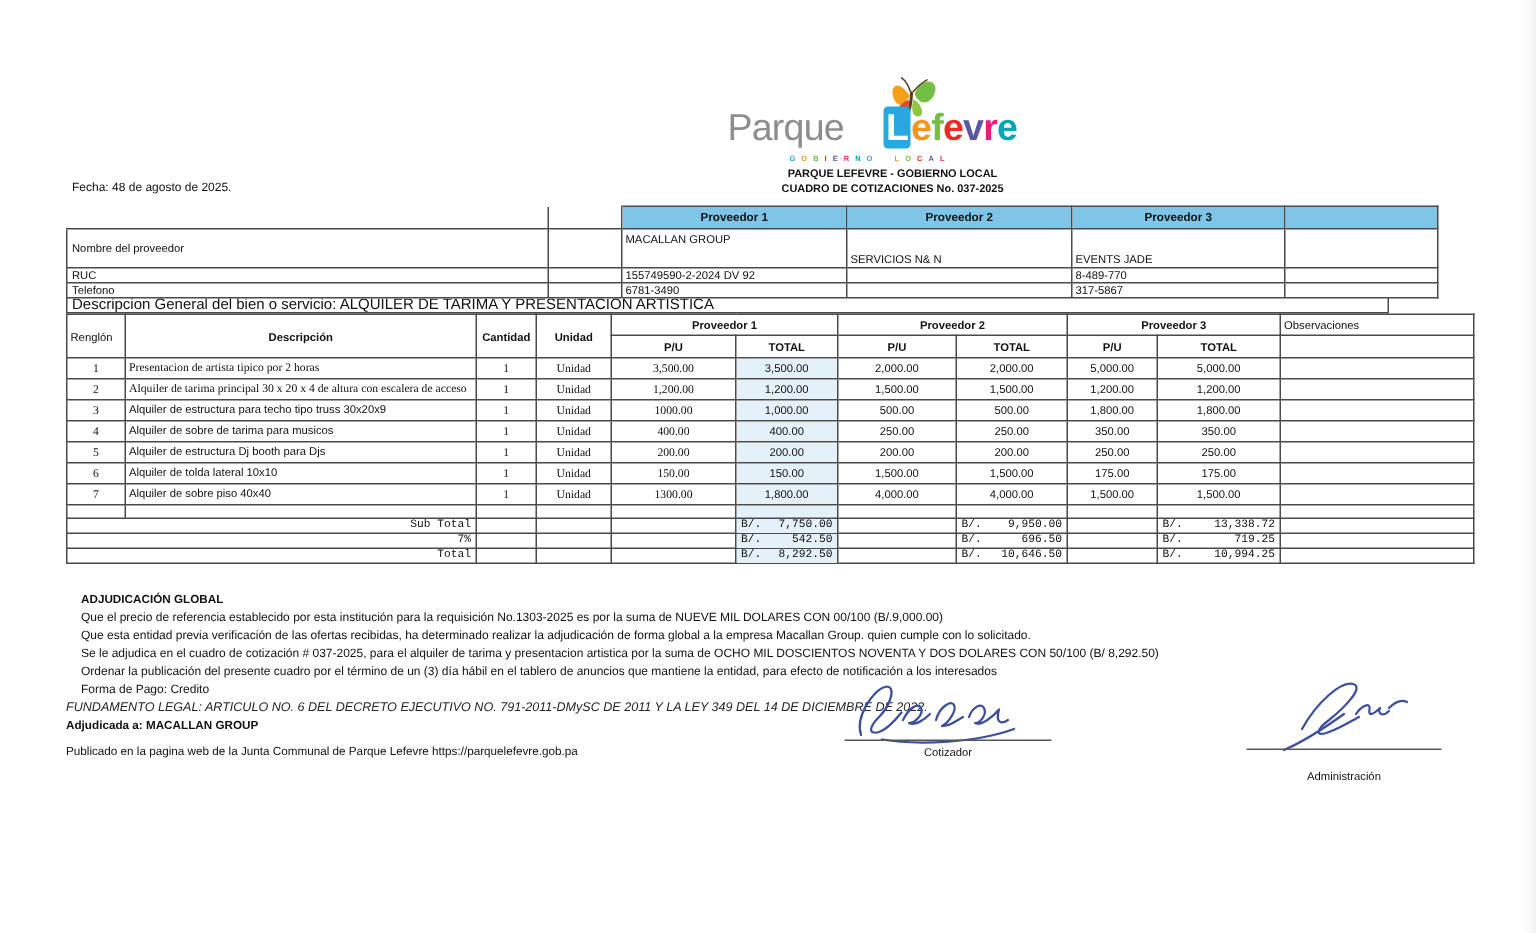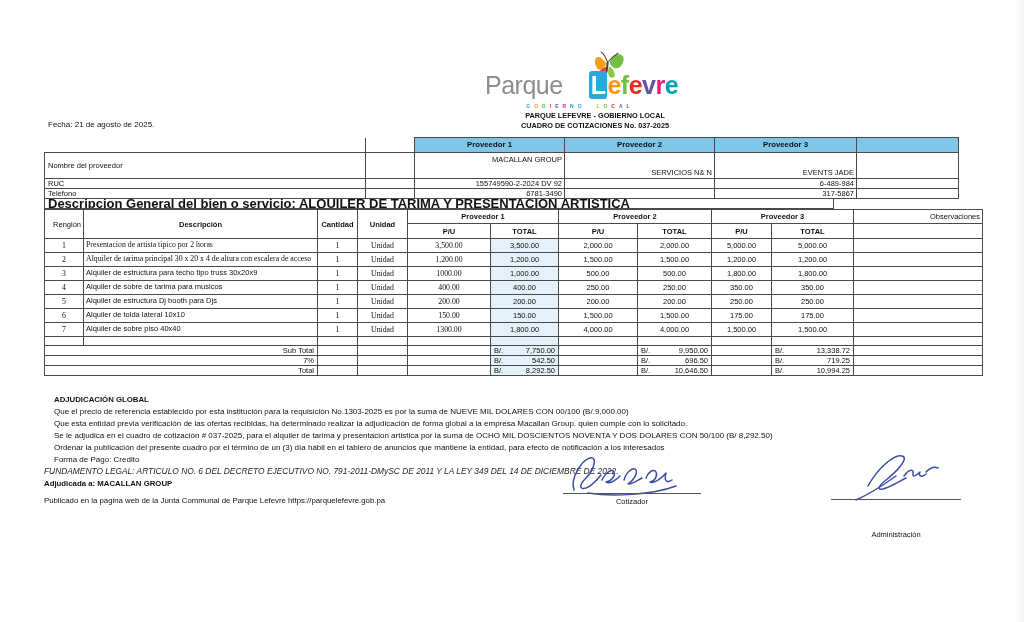--- a/index.html
+++ b/index.html
@@ -33,35 +33,35 @@
   .fecha{position:absolute;left:48px;top:120px;font-size:8px;}
 
   
   table{border-collapse:collapse;table-layout:fixed;}
   td{border:1px solid var(--border-gray);font-size:7.5px;line-height:1.2;
      padding:0 2px;overflow:hidden;white-space:nowrap;vertical-align:middle;}
   .ptable{position:absolute;left:44px;top:137px;}
   .ptable .ghost{border-top:none;border-left:none;background:none;}
   .ptable .bluehead{background:var(--header-blue);font-weight:bold;text-align:center;font-size:7.8px;}
   .ptable .lab{text-align:left;padding-left:3px;}
-  .ptable .val{text-align:right;}
+  .ptable .val{text-align:left;}
   .ptable .vtop{vertical-align:top;padding-top:2px;}
   .ptable .vbot{vertical-align:bottom;padding-bottom:1px;}
 
-  .desc-banner{position:absolute;left:44px;top:198px;width:790px;height:11px;
-     border:1px solid var(--border-gray);font-weight:bold;font-size:13px;
+  .desc-banner{position:absolute;left:44px;top:198px;width:882px;height:11px;
+     border:1px solid var(--border-gray);font-weight:normal;font-size:10px;
      line-height:9px;padding-left:3px;background:#fff;white-space:nowrap;overflow:hidden;}
 
   .qtable{position:absolute;left:44px;top:209px;}
   .qtable .hc{font-weight:bold;text-align:center;}
-  .qtable .hplain{font-weight:normal;text-align:right;margin-top:24px;}
+  .qtable .hplain{font-weight:normal;text-align:left;margin-top:24px;}
   .qtable tr.hA{height:14px;} .qtable tr.hB{height:15px;}
   .qtable tr.item td{height:14px;}
   .qtable tr.spacer td{height:9px;}
-  .qtable tr.trow td{height:10px;}
+  .qtable tr.trow td{height:10px;font-family:Liberation Mono, monospace;}
   .qtable .c{text-align:center;}
   .qtable .desc{text-align:left;white-space:normal;line-height:1.15;}
   .qtable .ser{font-family:"Liberation Serif",serif;font-size:7.8px;}
   .qtable .shade{background:var(--shade-blue);}
   .qtable .tlabel{text-align:right;padding-right:3px;}
   .qtable .money{position:relative;text-align:right;padding-right:3px;}
   .qtable .money .cur{position:absolute;left:3px;}
 
   
   .adj-block{position:absolute;left:54px;top:394px;width:940px;font-size:8px;line-height:12px;}
@@ -70,21 +70,21 @@
               color:#22262e;white-space:nowrap;}
   .adjudicada{position:absolute;left:44px;top:479px;font-size:7.8px;font-weight:bold;}
   .publicado{position:absolute;left:44px;top:496px;font-size:7.8px;}
 
   
   .sig-line{position:absolute;border-bottom:1.5px solid #555;}
   .sig-line.left{left:563px;top:493px;width:138px;}
   .sig-line.right{left:831px;top:499px;width:130px;}
   .sig-label{position:absolute;font-size:7.5px;text-align:center;}
   .sig-label.left{left:563px;top:497px;width:138px;}
-  .sig-label.right{left:831px;top:530px;width:130px;}
+  .sig-label.right{left:831px;top:513px;width:130px;}
   .sig-svg{position:absolute;}
   .sig-svg.left{left:560px;top:450px;}
   .sig-svg.right{left:838px;top:448px;}
   .sig-svg path{stroke:var(--sig-blue);fill:none;stroke-width:1.5;
                 stroke-linecap:round;stroke-linejoin:round;}
 </style>
 </head>
 <body>
 
 <div class="page">
@@ -104,21 +104,21 @@
       <span class="logo-parque">Parque</span><span class="logo-lefevre"><span style="color: rgb(255, 255, 255);">L</span><span style="color: rgb(247, 148, 29);">e</span><span style="color: rgb(114, 191, 68);">f</span><span style="color: rgb(238, 42, 36);">e</span><span style="color: rgb(91, 87, 162);">v</span><span style="color: rgb(236, 30, 121);">r</span><span style="color: rgb(0, 166, 182);">e</span></span>
     </div>
     <div class="logo-sub"><span style="color: rgb(42, 169, 224);">G</span><span style="color: rgb(247, 148, 29);">O</span><span style="color: rgb(114, 191, 68);">B</span><span style="color: rgb(238, 42, 36);">I</span><span style="color: rgb(91, 87, 162);">E</span><span style="color: rgb(236, 30, 121);">R</span><span style="color: rgb(0, 166, 182);">N</span><span style="color: rgb(42, 169, 224);">O</span><span>&nbsp;&nbsp;</span><span style="color: rgb(247, 148, 29);">L</span><span style="color: rgb(114, 191, 68);">O</span><span style="color: rgb(238, 42, 36);">C</span><span style="color: rgb(91, 87, 162);">A</span><span style="color: rgb(236, 30, 121);">L</span></div>
   </div>
 
   <div class="doc-titles">
     <div>PARQUE LEFEVRE - GOBIERNO LOCAL</div>
     <div>CUADRO DE COTIZACIONES No. 037-2025</div>
   </div>
 
-  <div class="fecha">Fecha: 21 de agosto de 2025.</div>
+  <div class="fecha">Fecha: 48 de agosto de 2025.</div>
 
   <table class="ptable">
     <colgroup>
       <col style="width:321px">
         <col style="width:49px">
         <col style="width:150px">
       <col style="width:150px">
         <col style="width:142px">
         <col style="width:102px">
     </colgroup>
@@ -137,21 +137,21 @@
       <td class="val vtop">MACALLAN GROUP</td>
       <td class="val vbot">SERVICIOS N&amp; N</td>
       <td class="val vbot">EVENTS JADE</td>
       <td></td>
     </tr>
     <tr style="height:10px">
       <td class="lab">RUC</td>
       <td></td>
       <td class="val">155749590-2-2024  DV 92</td>
       <td class="val"></td>
-      <td class="val">6-489-984</td>
+      <td class="val">8-489-770</td>
       <td></td>
     </tr>
     <tr style="height:10px">
       <td class="lab">Telefono</td>
       <td></td>
       <td class="val">6781-3490</td>
       <td class="val"></td>
       <td class="val">317-5867</td>
       <td></td>
     </tr>

